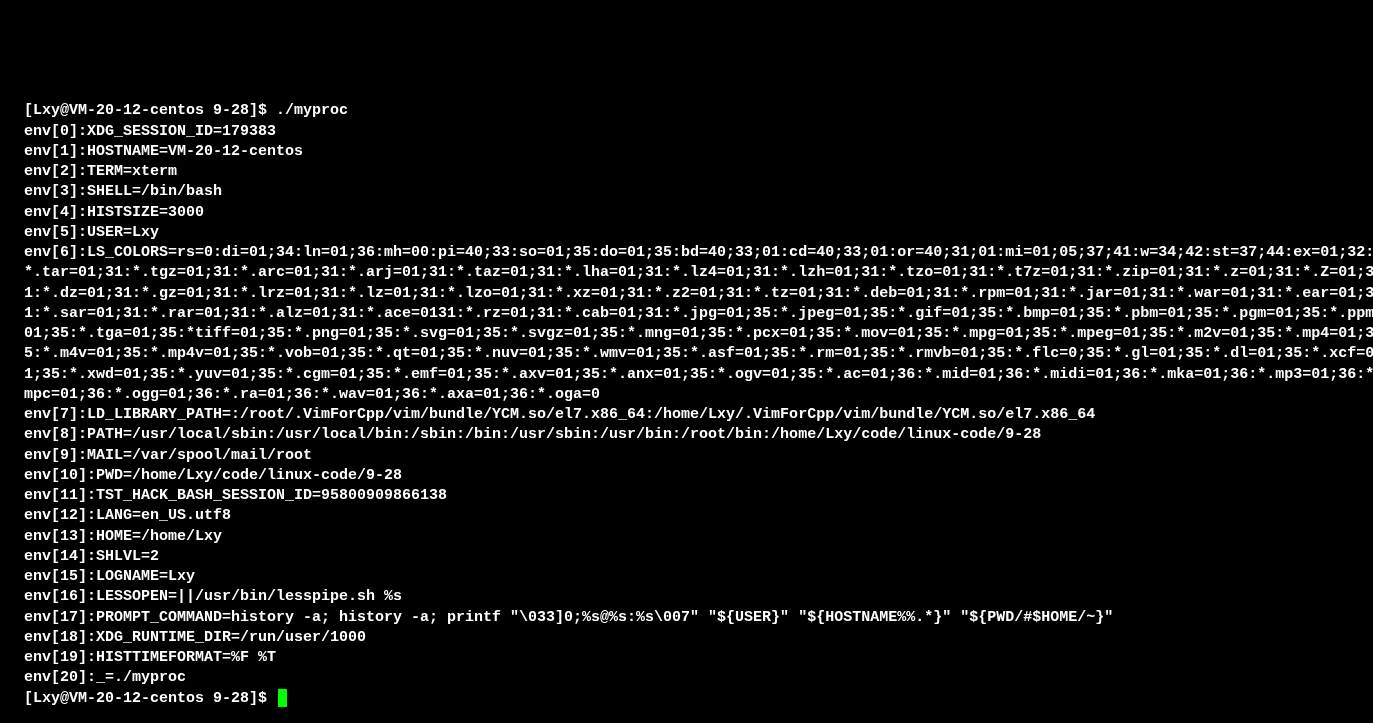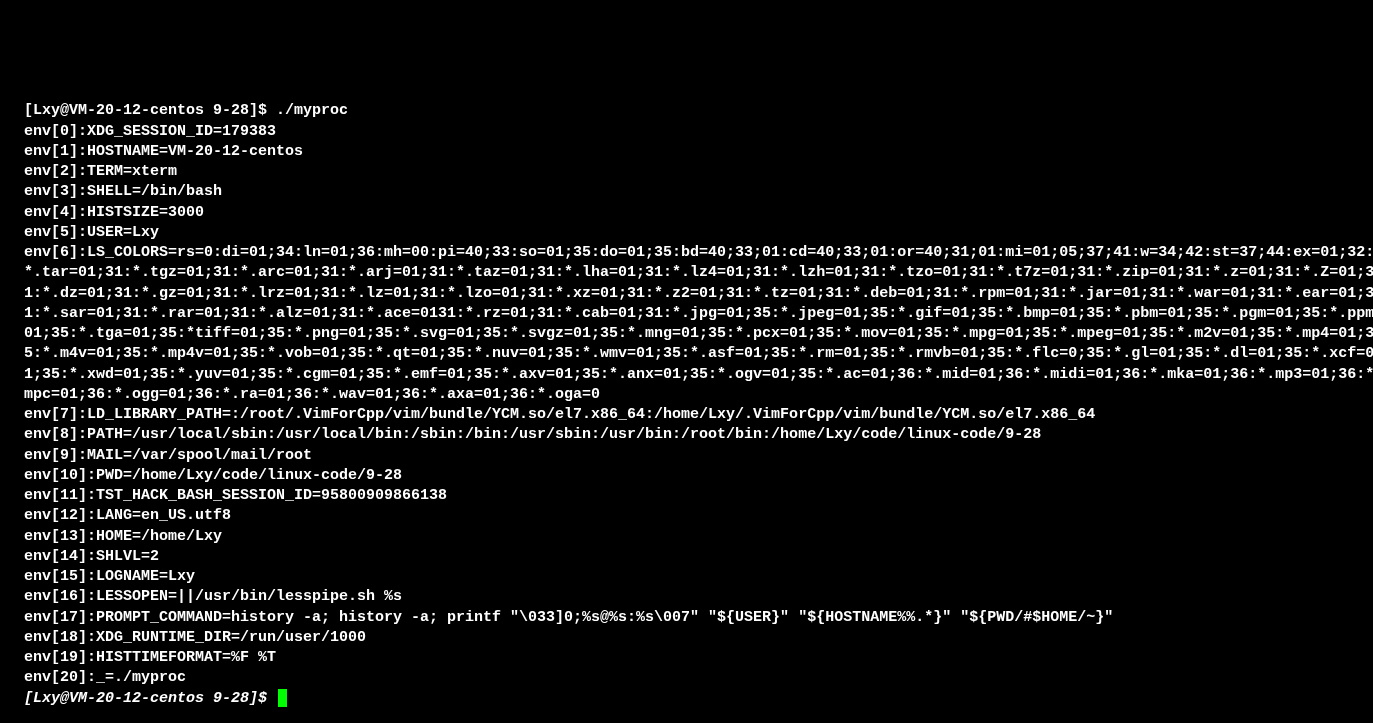--- a/index.html
+++ b/index.html
@@ -18,21 +18,20 @@
       padding-left: 12px;
       padding-top: 0px;
       box-sizing: border-box;
       font-weight: bold;
     }
     .term-line {
       display: block;
     }
     .prompt-final {
       display: inline;
-      font-style: italic;
     }
     .cursor {
       display: inline-block;
       width: 9px;
       height: 18px;
       background-color: #00ff00;
       vertical-align: text-bottom;
       margin-left: 2px;
     }
   </style>

